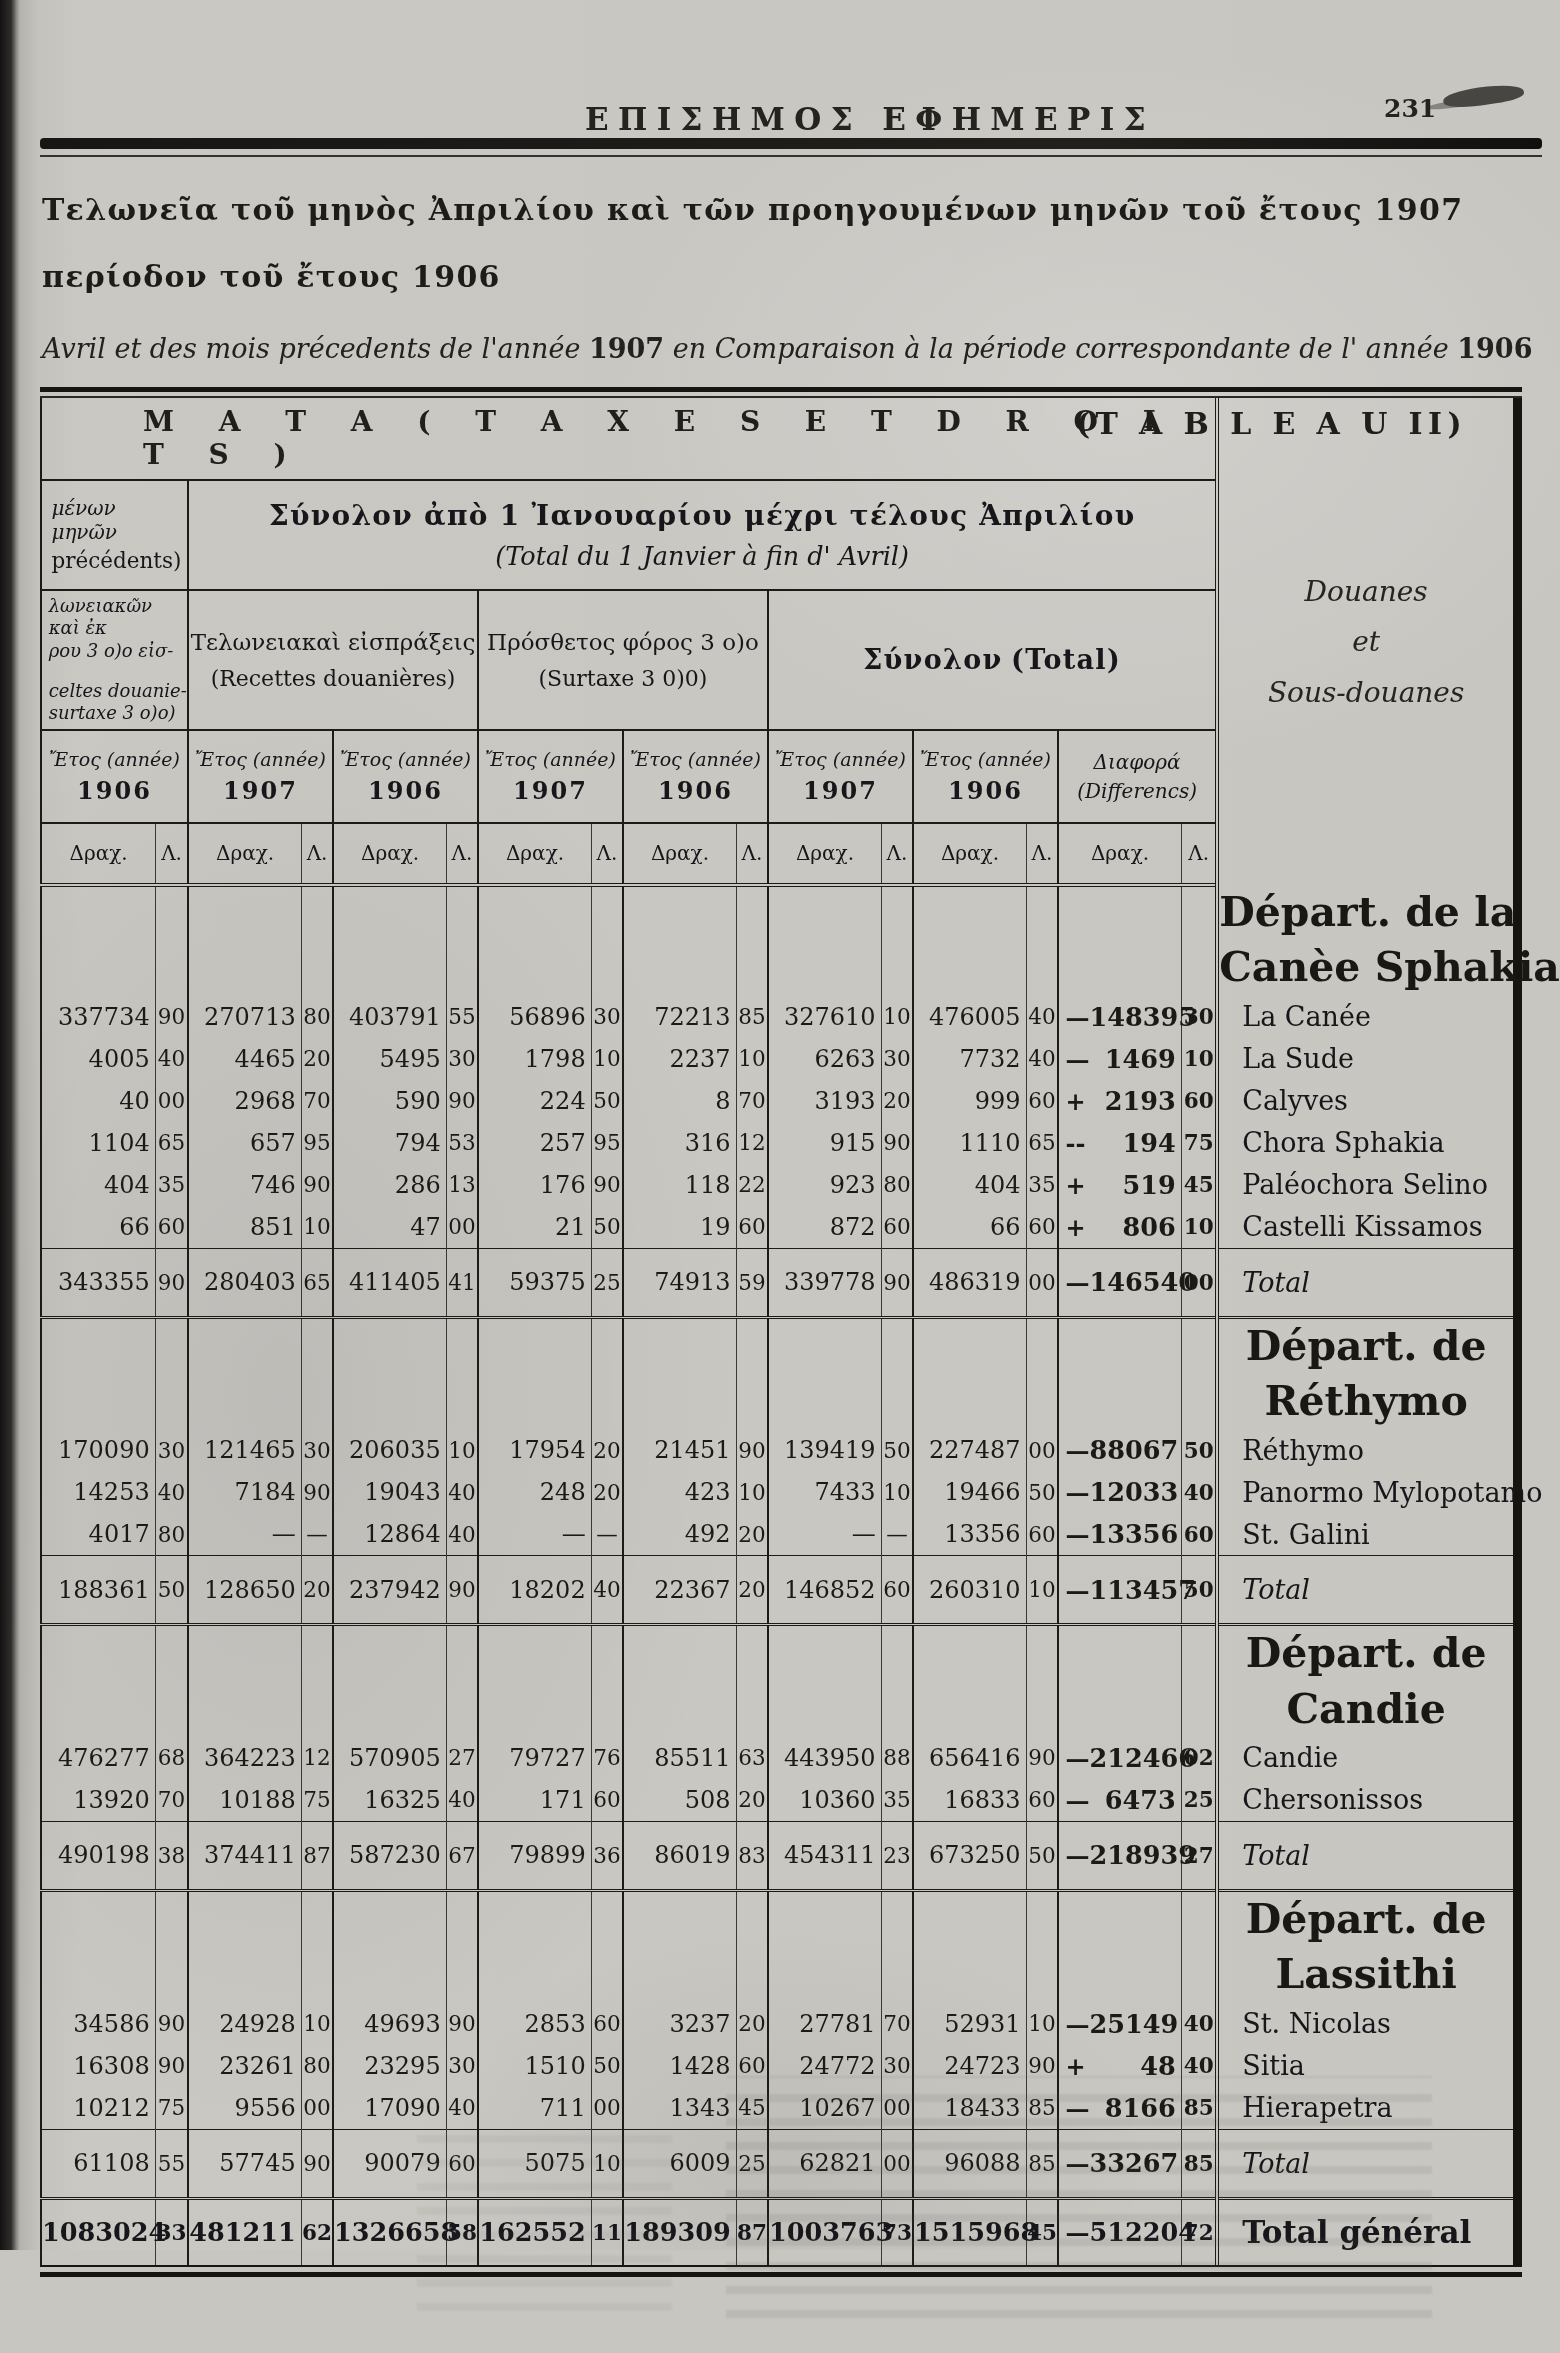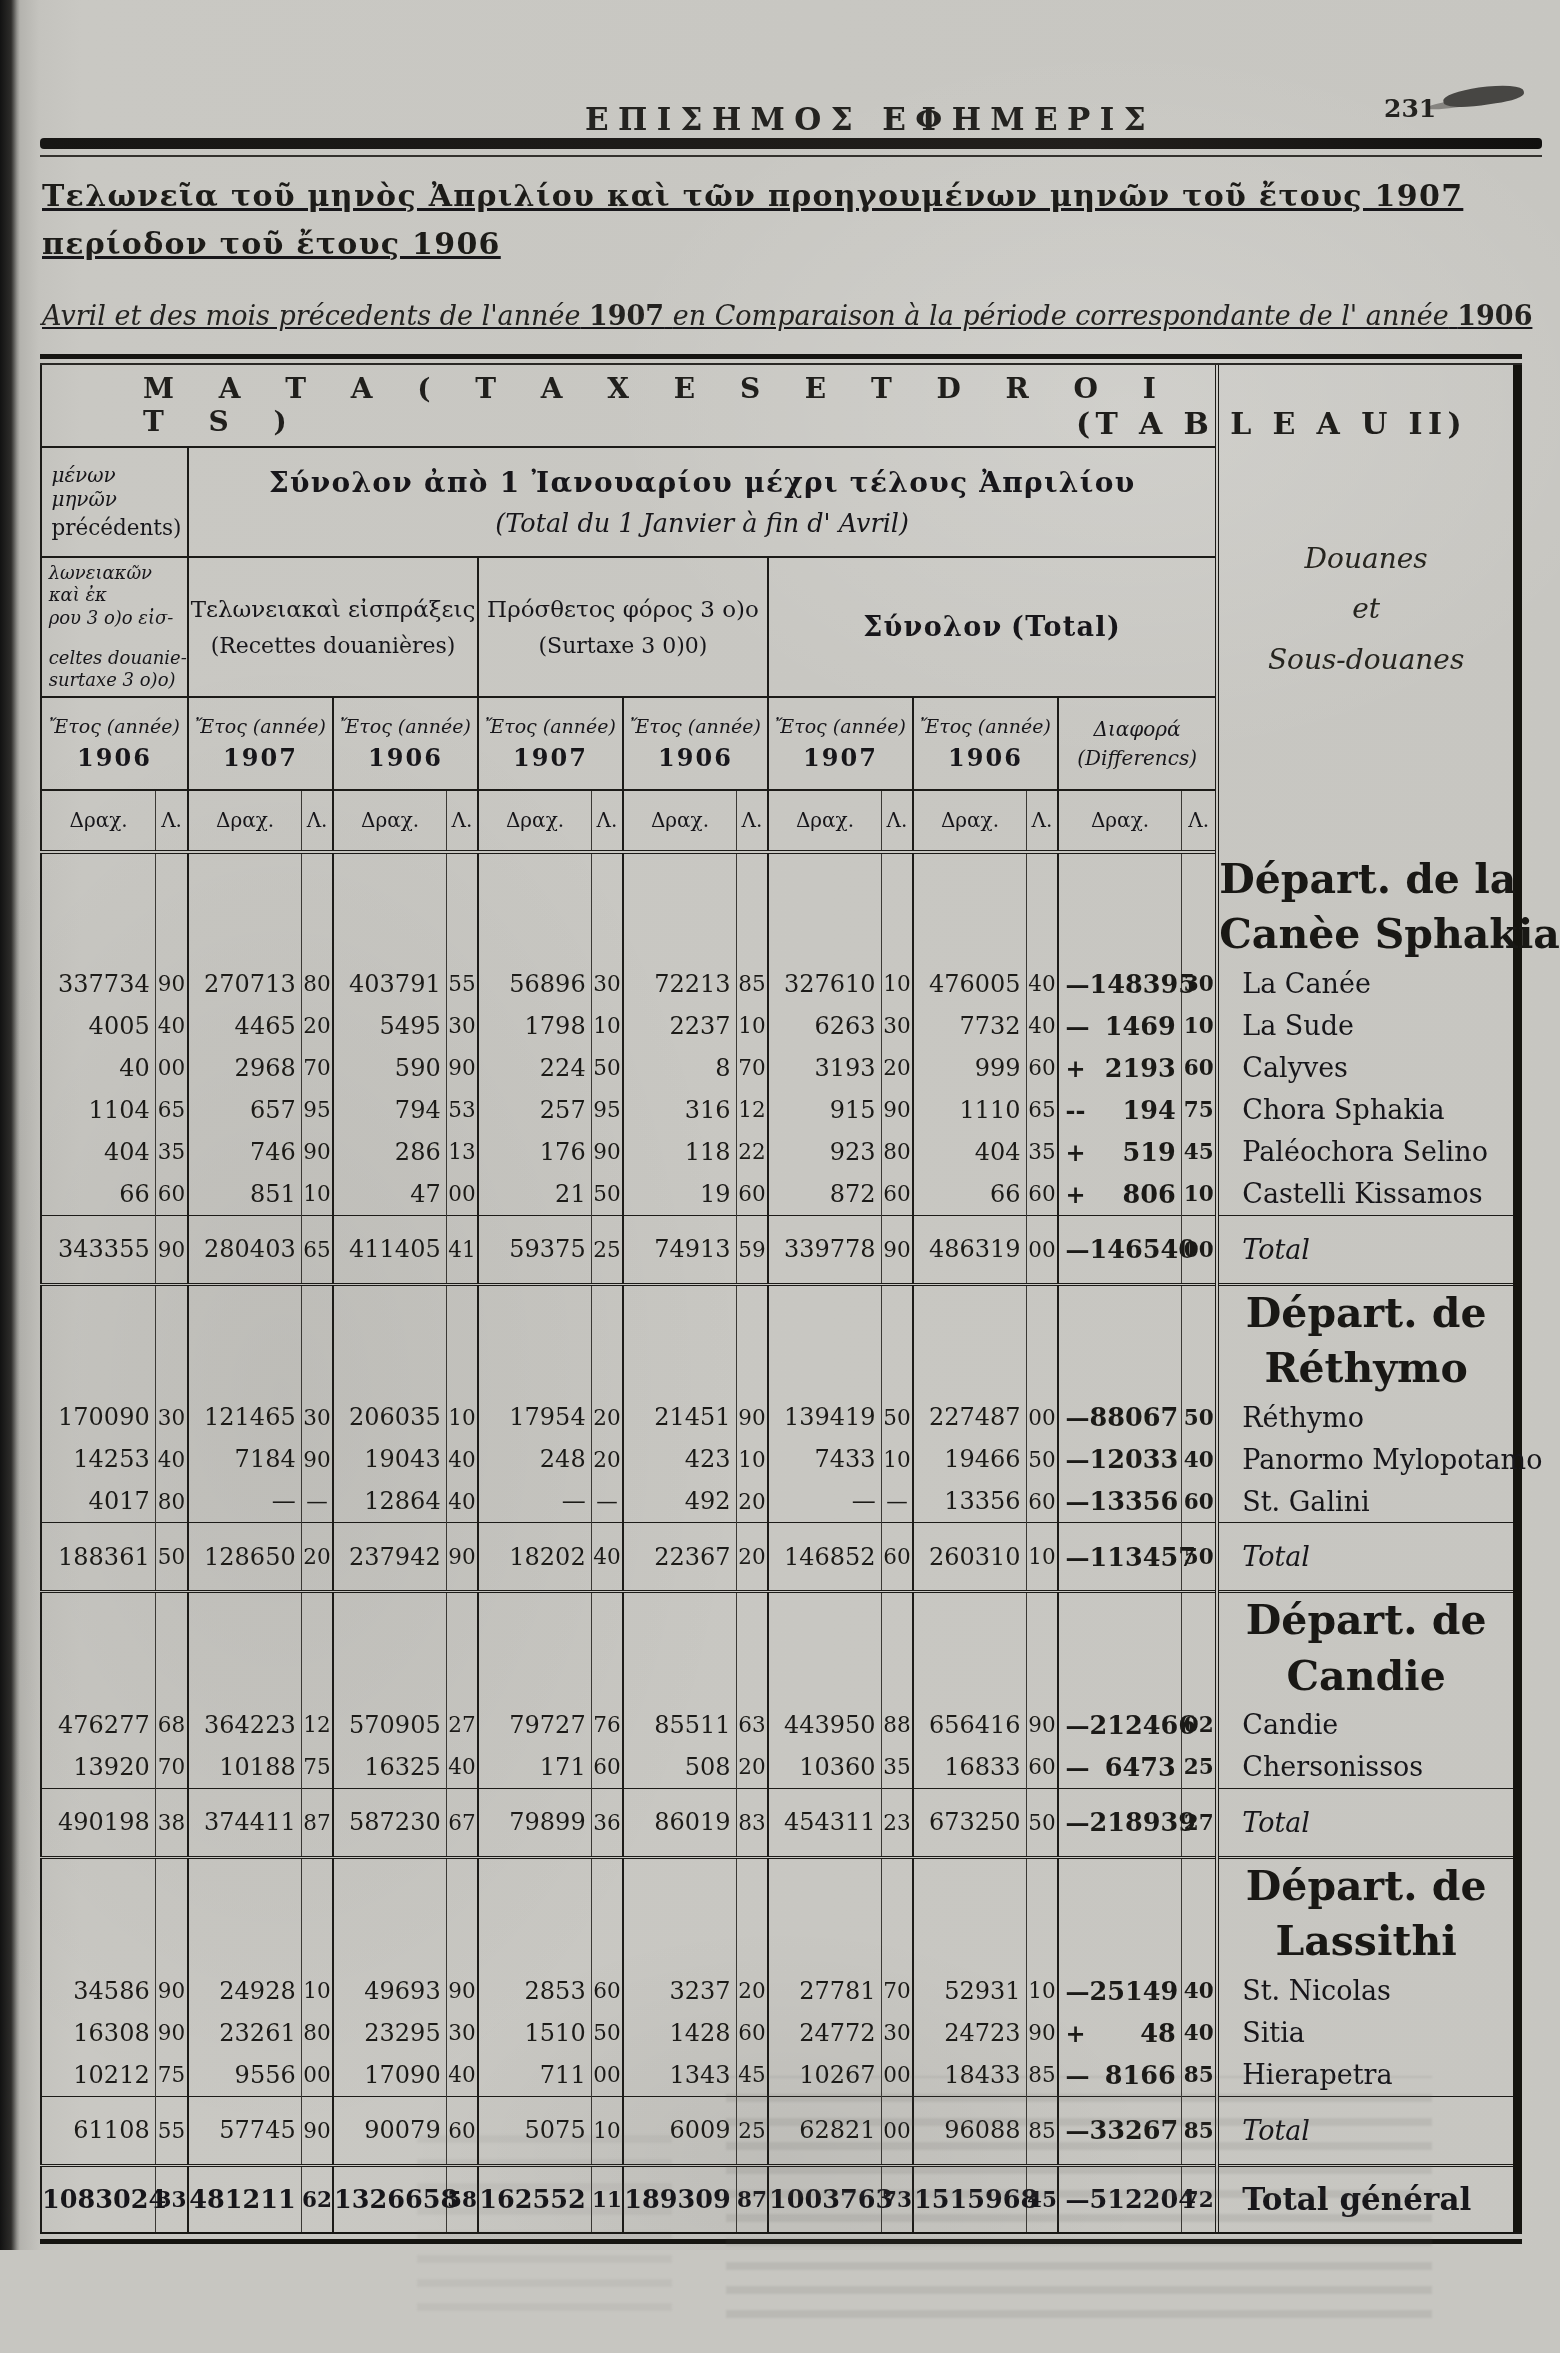--- a/index.html
+++ b/index.html
@@ -28,23 +28,23 @@
   
   .running-head{position:relative;height:74px;padding-top:64px;}
   .rh-title{
     position:absolute;left:585px;top:101px;font-weight:bold;font-size:31px;letter-spacing:9.4px;color:#242320;
   }
   .rh-page{position:absolute;left:1384px;top:94px;font-weight:bold;font-size:25px;color:#242320;}
   .head-rule{margin:0 19px 0 40px;}
   .head-rule .bar{height:10.8px;background:linear-gradient(90deg,#171614,#221f1c 70%,#11100f);border-radius:4px;}
   .head-rule .thin{height:2px;background:#34322e;margin-top:6px;}
   
-  .title-block{position:relative;padding:21px 0 0 42px;text-decoration:underline;}
+  .title-block{position:relative;padding:35px 0 0 42px;}
   .t-greek1{font-size:30px;font-weight:bold;color:#1d1c19;letter-spacing:1.3px;}
-  .t-greek2{font-size:30px;font-weight:bold;color:#1d1c19;margin-top:13px;letter-spacing:1.3px;}
+  .t-greek2{font-size:30px;font-weight:bold;color:#1d1c19;margin-top:32px;letter-spacing:1.3px;}
   .t-french{font-size:27px;font-style:italic;margin-top:39px;color:#232220;}
   .t-french b{font-style:normal;font-weight:bold;}
   .t-tableau{position:absolute;right:94px;top:249px;font-size:30px;font-weight:bold;letter-spacing:5.4px;color:#1f1e1b;}
   
   .table-zone{margin:23px 0 0 40px;width:1482px;}
   .top-double .a{height:5.4px;background:#161512;}
   .top-double .b{height:2px;background:#2a2825;margin-top:4px;}
   table.main-table{border-collapse:collapse;table-layout:fixed;width:1482px;}
   td{padding:0;vertical-align:middle;border:0 solid #1c1b18;}
   

